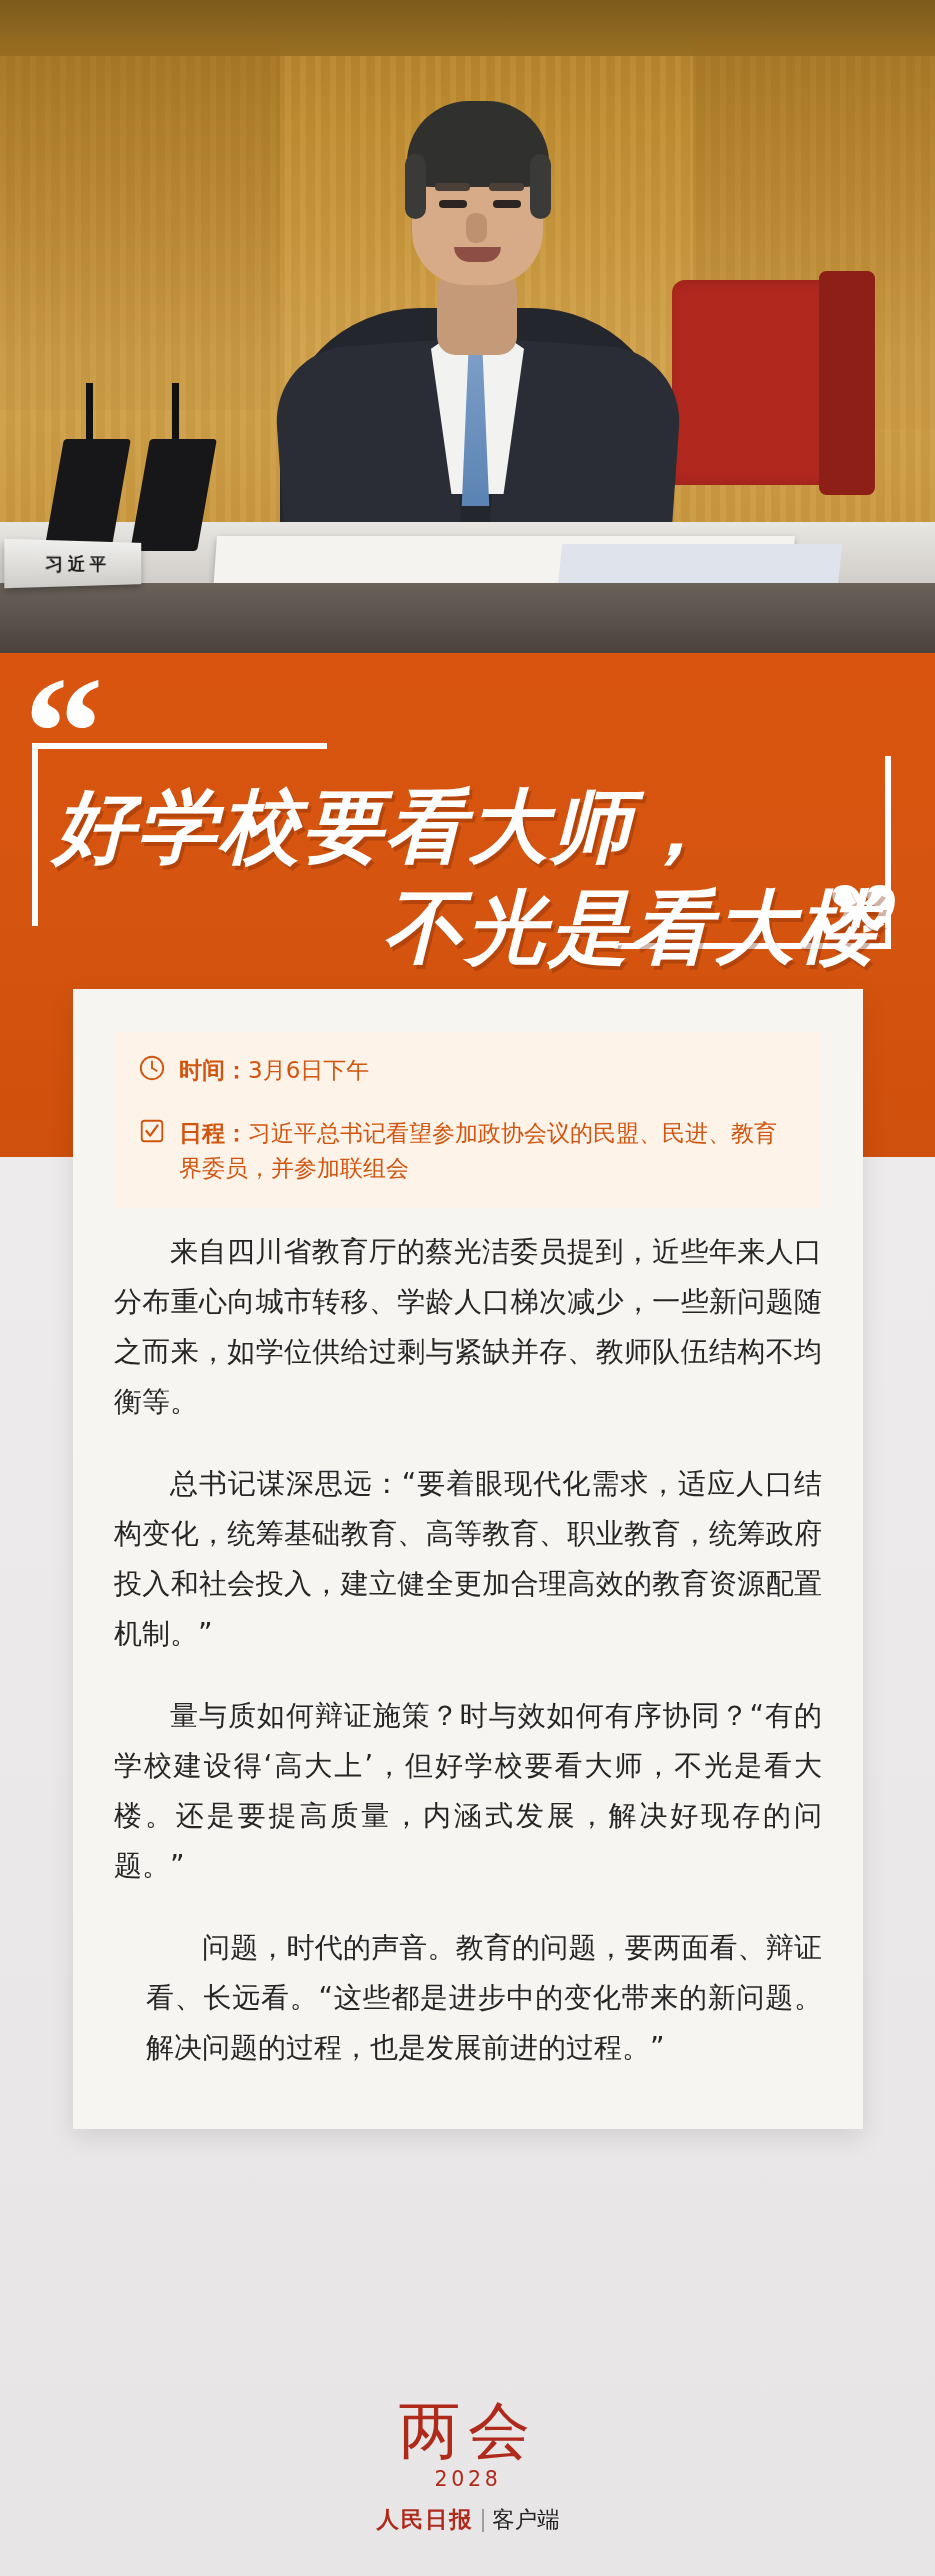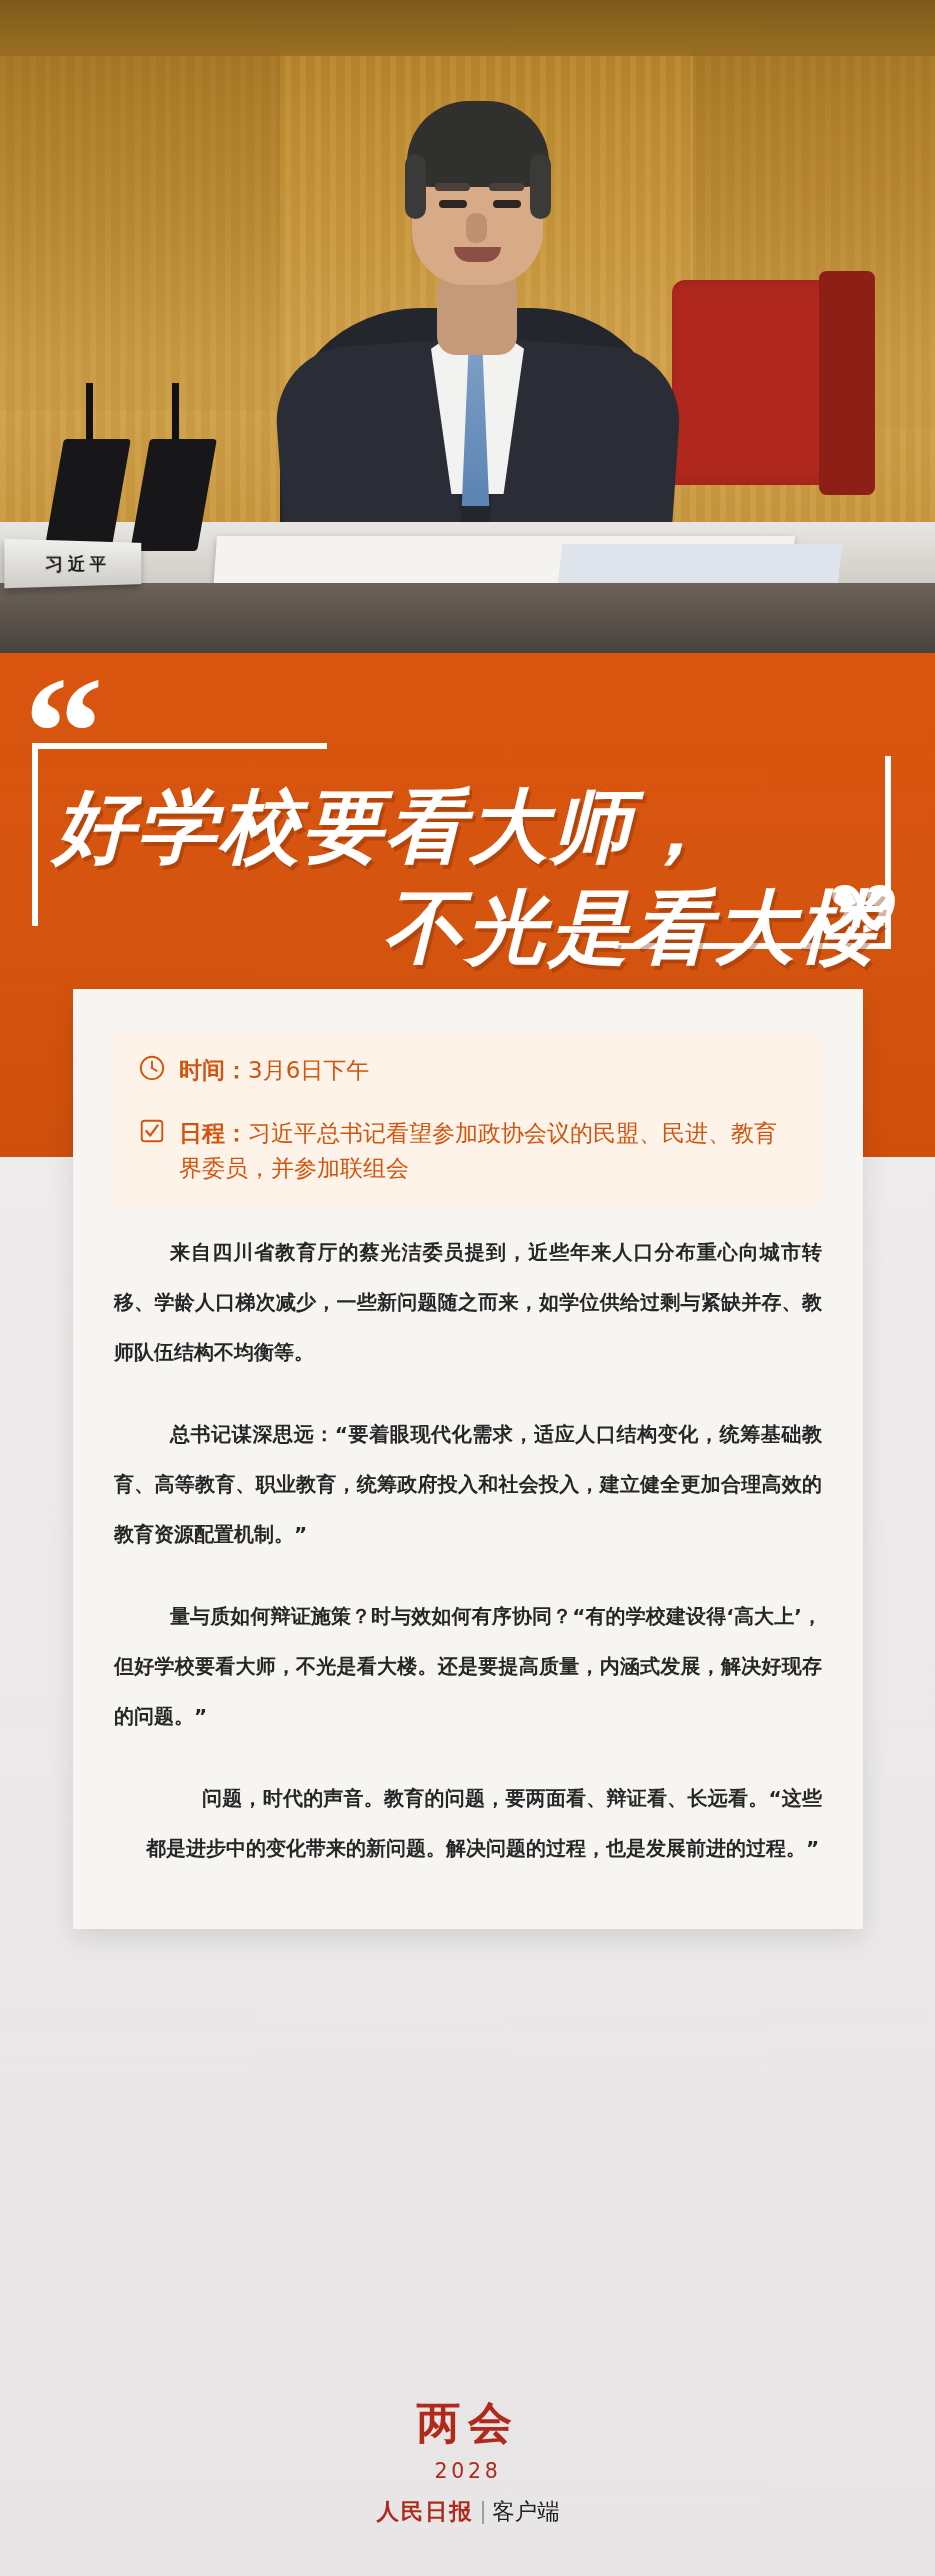--- a/index.html
+++ b/index.html
@@ -332,45 +332,45 @@
     line-height: 35px;
     font-family: "DejaVu Sans", sans-serif;
   }
   .meta-text b { font-weight: bold; }
 
   .body-text {
     margin: 18.7px 41px 0 41px;
   }
   .body-text p {
     color: #262626;
-    font-size: 20px;
+    font-size: 28px;
     line-height: 50px;
     text-indent: 56px;
     margin: 0 0 32px 0;
     text-align: justify;
     font-family: "DejaVu Sans", sans-serif;
-    font-weight: bold;
   }
   .body-text p:last-child { margin-bottom: 0; margin-left: 32px; }
 
   
   .footer {
     position: absolute;
     left: 0;
     top: 2388px;
     width: 936px;
     text-align: center;
   }
   .footer .lianghui {
     color: #b02a1c;
-    font-size: 44px;
-    font-weight: bold;
+    font-size: 62px;
+    font-weight: normal;
     letter-spacing: 7.5px;
     font-family: "DejaVu Serif", serif;
     line-height: 69px;
+    margin-top: 8px;
   }
   .footer .year {
     color: #b02a1c;
     font-size: 20.5px;
     letter-spacing: 3.7px;
     font-family: "DejaVu Sans", sans-serif;
     margin-top: 1.9px;
   }
   .footer .brand {
     margin-top: 13px;

